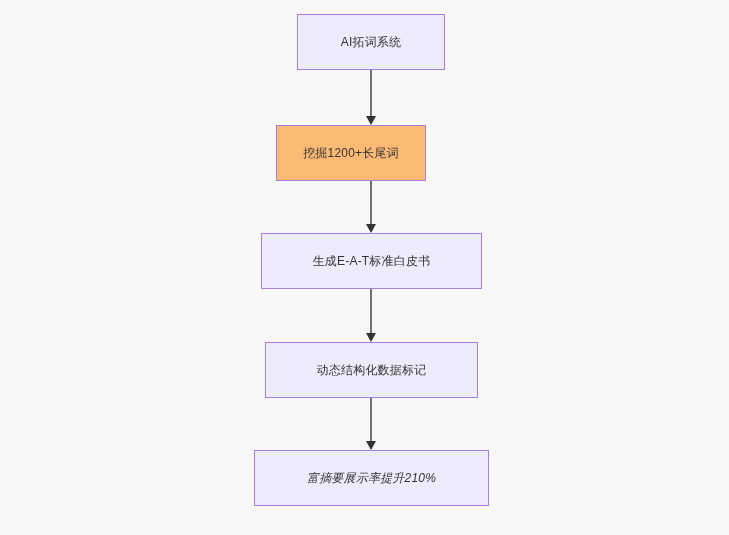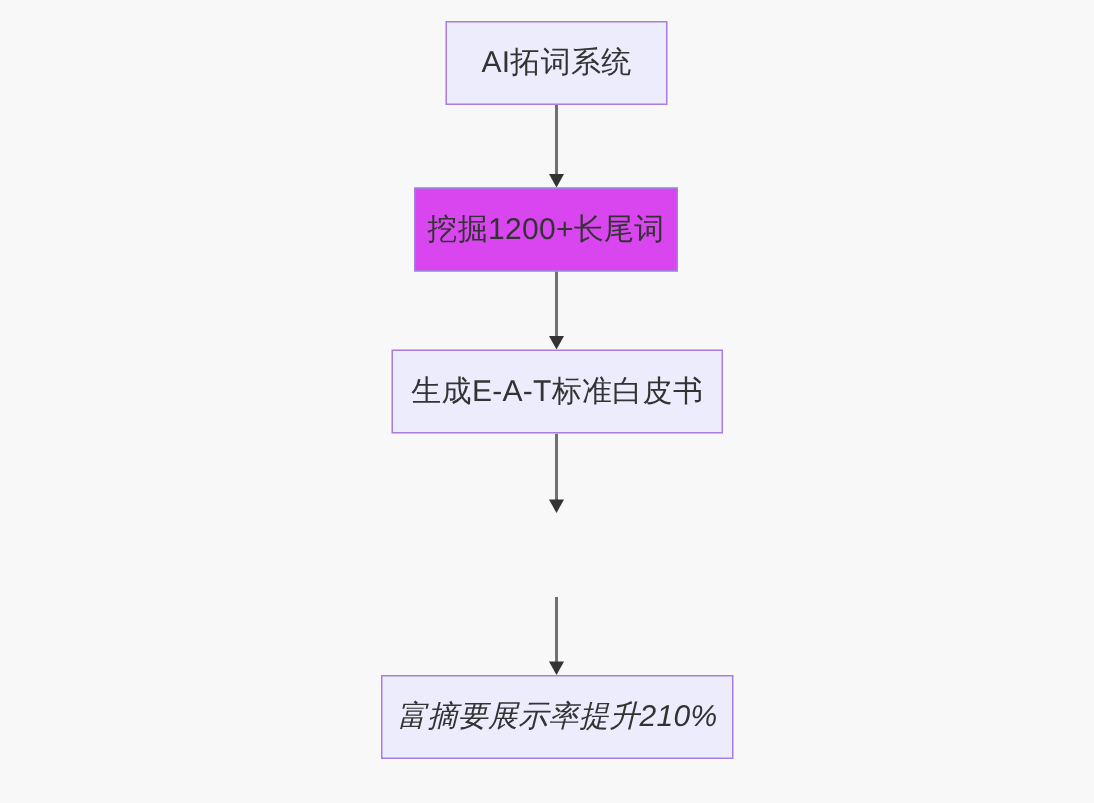--- a/index.html
+++ b/index.html
@@ -17,21 +17,21 @@
     position: relative;
     width: 729px;
     height: 535px;
   }
   .node {
     position: absolute;
     box-sizing: border-box;
     background: #ececfc;
     border: 1.5px solid #a77ee0;
     color: #333333;
-    font-size: 20px;
+    font-size: 12px;
     line-height: 1;
     display: flex;
     align-items: center;
     justify-content: center;
     white-space: nowrap;
     letter-spacing: 0.2px;
   }
   .node-label {
     display: block;
   }
@@ -73,23 +73,26 @@
     <div class="edge-arrow" style="top: 44px; border-top-color: rgb(51, 51, 51);"></div>
   </div>
   <div class="edge" style="left: 370px; top: 398px; width: 2px; height: 52px;">
     <div class="edge-line" style="height: 44px; background: rgb(112, 112, 112);"></div>
     <div class="edge-arrow" style="top: 43px; border-top-color: rgb(51, 51, 51);"></div>
   </div>
 
   <div class="node" style="left: 297px; top: 14px; width: 148px; height: 56px; background: rgb(236, 236, 252); border-color: rgb(167, 126, 224); color: rgb(51, 51, 51);">
     <span class="node-label">AI拓词系统</span>
   </div>
-  <div class="node" style="left: 276px; top: 125px; width: 176px; height: 56px; background: #d946ef; border-color: rgb(167, 126, 224); color: rgb(51, 51, 51);">
+  <div class="node" style="left: 276px; top: 125px; width: 150px; height: 56px; background: #fdba74; border-color: rgb(167, 126, 224); color: rgb(51, 51, 51);">
     <span class="node-label">挖掘1200+长尾词</span>
   </div>
   <div class="node" style="left: 261px; top: 233px; width: 221px; height: 56px; background: rgb(236, 236, 252); border-color: rgb(167, 126, 224); color: rgb(51, 51, 51);">
     <span class="node-label">生成E-A-T标准白皮书</span>
+  </div>
+  <div class="node" style="left: 265px; top: 342px; width: 213px; height: 56px; background: rgb(236, 236, 252); border-color: rgb(167, 126, 224); color: rgb(51, 51, 51);">
+    <span class="node-label">动态结构化数据标记</span>
   </div>
   <div class="node" style="left: 254px; top: 450px; width: 235px; height: 56px; background: rgb(236, 236, 252); border-color: rgb(167, 126, 224); color: rgb(51, 51, 51); font-style: italic;">
     <span class="node-label">富摘要展示率提升210%</span>
   </div>
 
 </div>
 
 </body></html>

